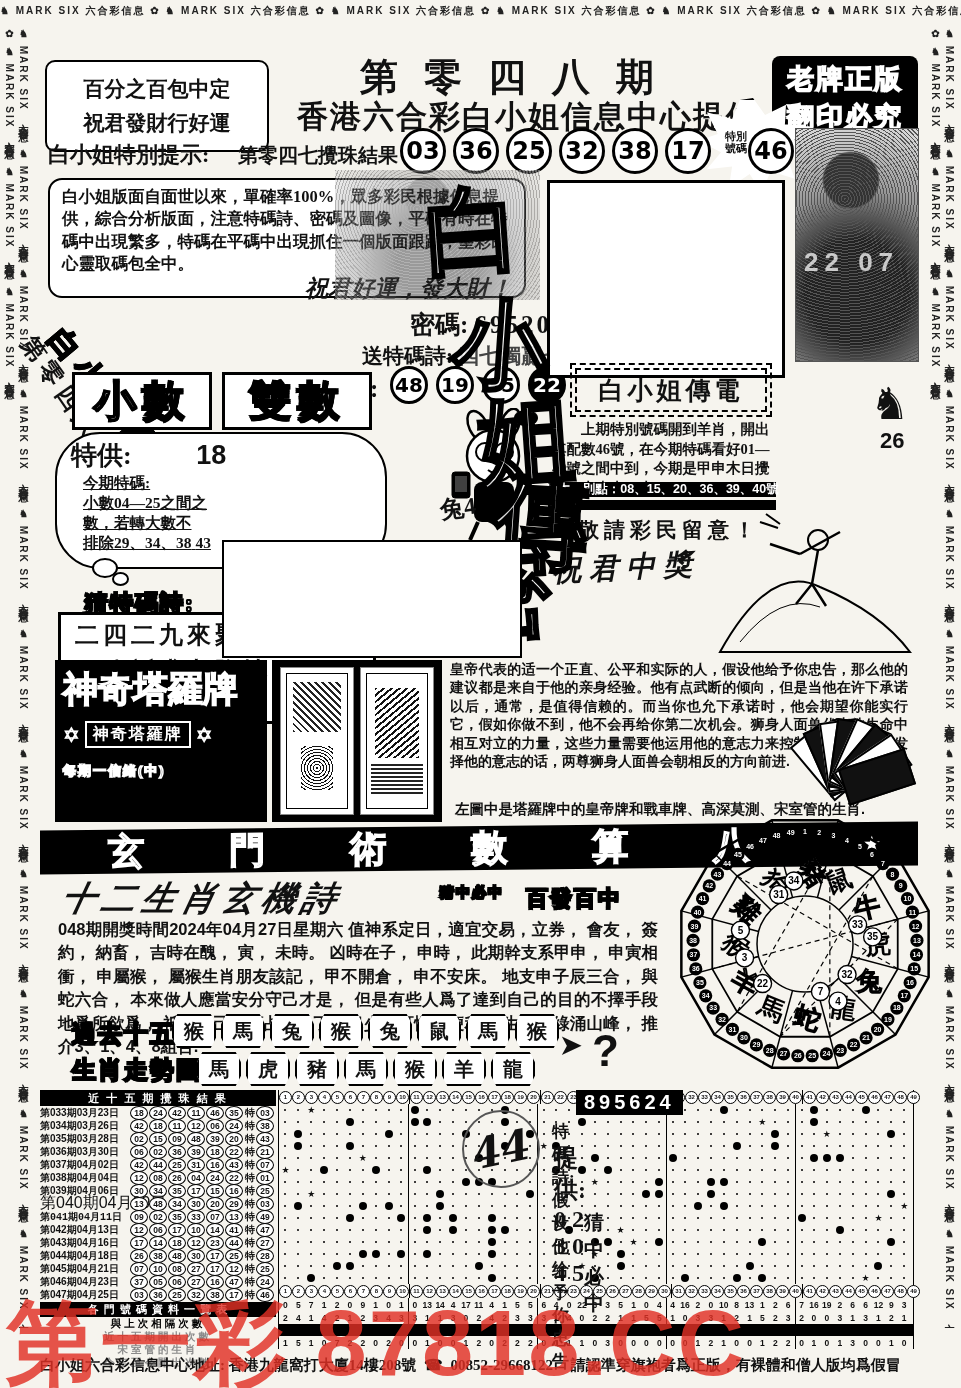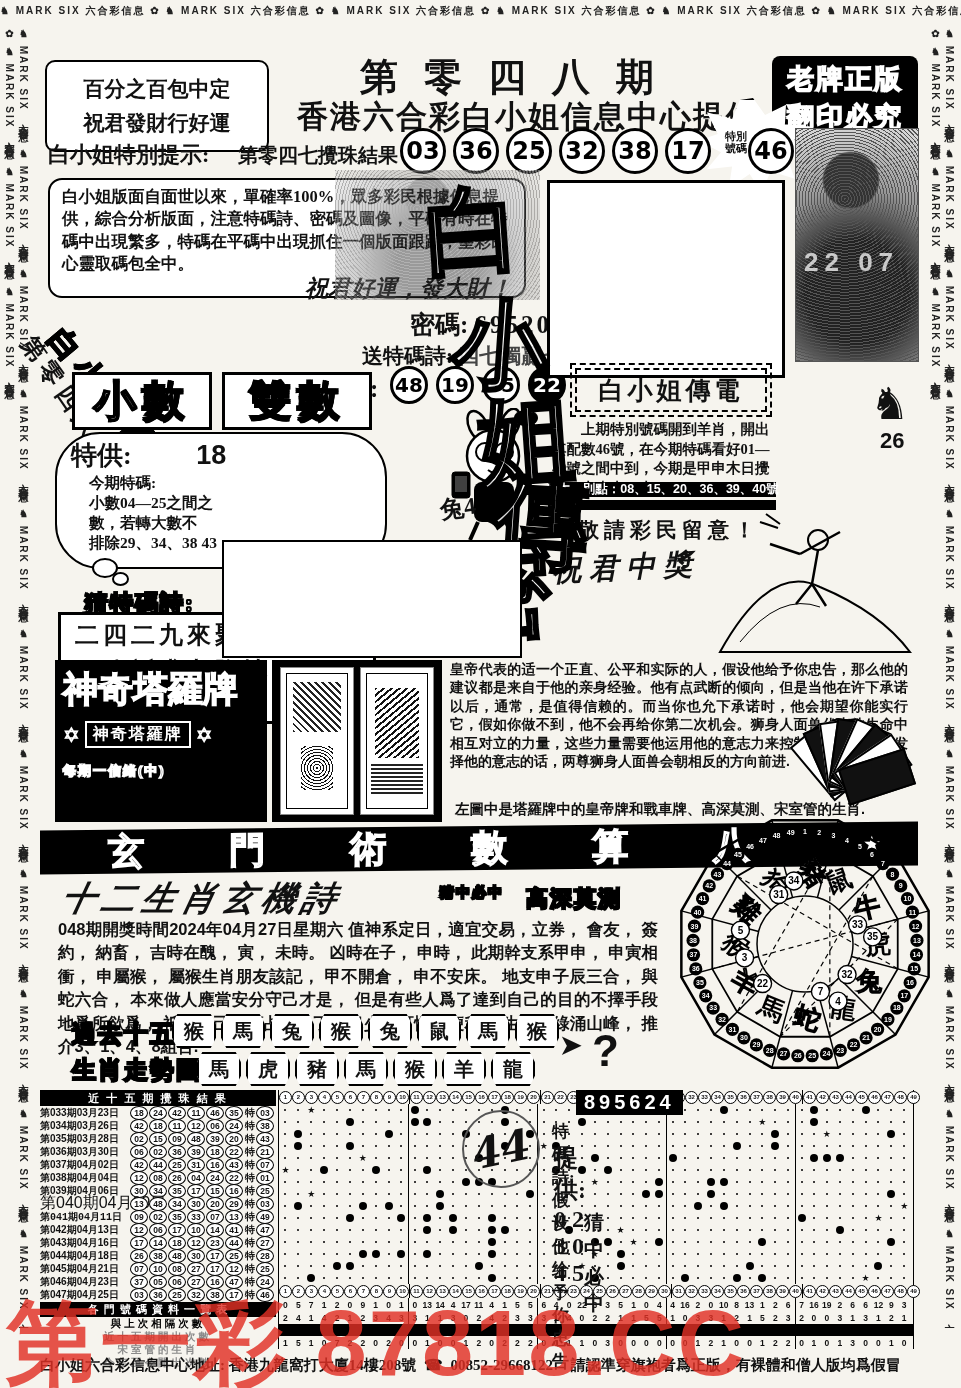--- a/index.html
+++ b/index.html
@@ -158,21 +158,21 @@
   <div class="abs box" style="left:72px;top:372px;width:140px;height:58px;border-width:3px;display:flex;align-items:center;justify-content:center;">
     <span class="outline serif" style="font-size:42px;letter-spacing:6px;">小數</span>
   </div>
   <div class="abs box" style="left:222px;top:372px;width:150px;height:58px;border-width:3px;display:flex;align-items:center;justify-content:center;">
     <span class="outline serif" style="font-size:42px;letter-spacing:6px;">雙數</span>
   </div>
 
   <div class="abs bubble" style="left:55px;top:432px;width:300px;height:125px;padding:4px 14px;">
     <span class="serif" style="font-size:26px;font-weight:900;">特供:</span>
     <span style="font-size:27px;font-weight:bold;margin-left:60px;">18</span>
-    <div class="serif" style="font-size:15.5px;font-weight:bold;line-height:1.3;margin-left:18px;">
+    <div class="serif" style="font-size:15.5px;font-weight:bold;line-height:1.3;margin-left:12px;text-decoration:underline;">
       <span>今期特碼:</span><br>
       <span>小數04—25之間之</span><br>
       <span>數，若轉大數不</span><br>
       <span>排除29、34、38</span>
       <span>43</span>
     </div>
   </div>
   <div class="abs" style="left:92px;top:558px;width:22px;height:16px;border:2px solid #000;border-radius:50%;background:#fff;"></div>
   <div class="abs" style="left:112px;top:572px;width:13px;height:10px;border:2px solid #000;border-radius:50%;background:#fff;"></div>
 
@@ -252,21 +252,21 @@
     </div>
 
   <div class="abs chipblack" style="left:40px;top:826px;width:878px;height:44px;display:flex;align-items:center;justify-content:space-around;transform:skewY(-0.6deg);">
     <span class="woutline serif" style="font-size:36px;letter-spacing:38px;padding-left:30px;white-space:nowrap;">玄 門 術 數 算 八</span>
     <span style="color:#fff;font-size:18px;">★</span>
   </div>
 
   <div class="abs serif" style="left:62px;top:876px;font-size:34px;font-weight:900;font-style:italic;letter-spacing:6px;transform:skewX(-12deg);">十二生肖玄機詩</div>
   <div class="abs" style="left:440px;top:884px;display:flex;gap:22px;">
     <span class="outline serif" style="font-size:14px;letter-spacing:2px;">猜中必中</span>
-    <span class="outline serif" style="font-size:22px;letter-spacing:2px;">高深莫測</span>
+    <span class="outline serif" style="font-size:22px;letter-spacing:2px;">百發百中</span>
   </div>
   <div class="abs" style="left:58px;top:918px;width:600px;font-size:16.5px;font-weight:bold;line-height:1.42;text-align:justify;">048期開獎時間2024年04月27日星期六 值神系定日，適宜交易，立券， 會友， 簽約， 納畜， 吉時在醜， 寅， 未時。 凶時在子， 申時， 此期幹支系甲申， 申寅相衝， 申屬猴， 屬猴生肖朋友該記， 甲不開倉， 申不安床。 地支申子辰三合， 與蛇六合， 本來做人應當安分守己才是， 但是有些人爲了達到自己的目的不擇手段地爲所欲爲， 祇要自己手頭占有一丁點兒少得可憐的便利。 生肖主綠涌山峰， 推介3、1、4、8組合.</div>
 
   <svg class="abs" id="wheel" style="left:652px;top:810px;" width="306" height="268" viewBox="0 0 306 268">
       <polygon points="186.12883777312265,10.361494234999256 243.50966799187808,43.490332008121925 276.63850576500073,100.87116222687735 276.63850576500073,167.12883777312265 243.50966799187808,224.50966799187808 186.12883777312265,257.63850576500073 119.87116222687733,257.63850576500073 62.490332008121925,224.50966799187808 29.36149423499927,167.12883777312268 29.361494234999242,100.8711622268774 62.4903320081219,43.490332008121925 119.87116222687736,10.361494234999256" fill="none" stroke="#000" stroke-width="2.5"></polygon>
       <polygon points="177.846628329842,41.27112067624944 220.88225099390857,66.11774900609144 245.72887932375056,109.15337167015801 245.72887932375056,158.846628329842 220.88225099390857,201.88225099390854 177.846628329842,226.72887932375056 128.153371670158,226.72887932375056 85.11774900609144,201.88225099390857 60.27112067624945,158.84662832984202 60.27112067624944,109.15337167015804 85.11774900609143,66.11774900609144 128.153371670158,41.27112067624944" fill="none" stroke="#000" stroke-width="1.8"></polygon>
       <circle cx="153" cy="134" r="48" fill="none" stroke="#000" stroke-width="1.5"></circle>
       <line x1="165.423314164921" y1="87.63556033812472" x2="186.12883777312265" y2="10.361494234999256" stroke="#000" stroke-width="1.5"></line>
       <line x1="186.94112549695427" y1="100.05887450304573" x2="243.50966799187808" y2="43.490332008121925" stroke="#000" stroke-width="1.5"></line>
       <line x1="199.36443966187528" y1="121.576685835079" x2="276.63850576500073" y2="100.87116222687735" stroke="#000" stroke-width="1.5"></line>

